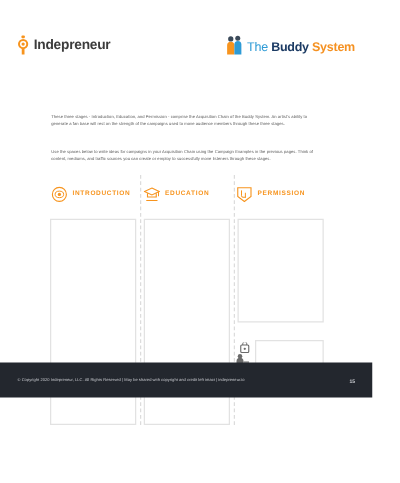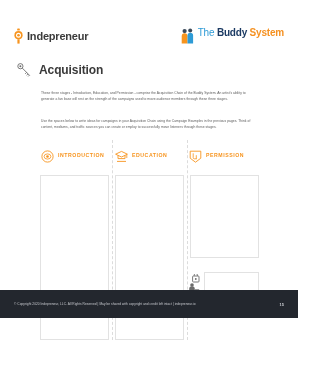--- a/index.html
+++ b/index.html
@@ -27,21 +27,21 @@
   }
   .brand-left { display:flex; align-items:center; gap:4px; }
   .brand-left .mark { width:9px; height:16px; flex:0 0 auto; }
   .brand-left .wordmark {
     font-size:11px;
     font-weight:bold;
     color:#3c3c3c;
     letter-spacing:-0.2px;
     line-height:1;
   }
-  .brand-right { display:flex; align-items:flex-start; gap:4px; }
+  .brand-right { display:flex; align-items:flex-end; gap:4px; }
   .brand-right .mark { width:13px; height:16px; flex:0 0 auto; }
   .brand-right .wordmark {
     font-size:10px;
     font-weight:bold;
     line-height:1;
     letter-spacing:-0.2px;
     white-space:nowrap;
   }
   .bw-the   { color:#2e9bd6; font-weight:normal; }
   .bw-buddy { color:#1b3a63; }
@@ -190,35 +190,20 @@
         </svg>
       </span>
       <span class="wordmark">
         <span class="bw-the">The</span>
         <span class="bw-buddy">Buddy</span>
         <span class="bw-system">System</span>
       </span>
     </div>
   </div>
 
-  <div class="title-row">
-    <span class="title-icon">
-      <svg viewBox="0 0 16 16" width="16" height="16">
-        <g stroke="#6b6b6b" stroke-width="0.9" fill="none">
-          <circle cx="4.4" cy="4.2" r="2.6"></circle>
-          <path d="M6.3 6.1 L13.6 13.4"></path>
-          <path d="M10.6 10.4 L9.2 11.8"></path>
-          <path d="M12.0 11.8 L10.6 13.2"></path>
-          <path d="M13.4 13.2 L12.2 14.4"></path>
-        </g>
-        <circle cx="4.4" cy="4.2" r="1.0" fill="#6b6b6b"></circle>
-      </svg>
-    </span>
-    <span class="title-text">Acquisition</span>
-  </div>
 
   <p class="copy p1">These three stages - Introduction, Education, and Permission - comprise the Acquisition Chain of the Buddy System. An artist's ability to generate a fan base will rest on the strength of the campaigns used to move audience members through these three stages.</p>
   <p class="copy p2">Use the spaces below to write ideas for campaigns in your Acquisition Chain using the Campaign Examples in the previous pages. Think of content, mediums, and traffic sources you can create or employ to successfully move listeners through these stages.</p>
 
   <div class="sections">
 
     <div class="sec sec-1">
       <span class="sec-icon">
         <svg viewBox="0 0 13 13" width="13" height="13">
           <circle cx="6.5" cy="6.5" r="5.6" fill="none" stroke="#f7941e" stroke-width="0.9"></circle>

